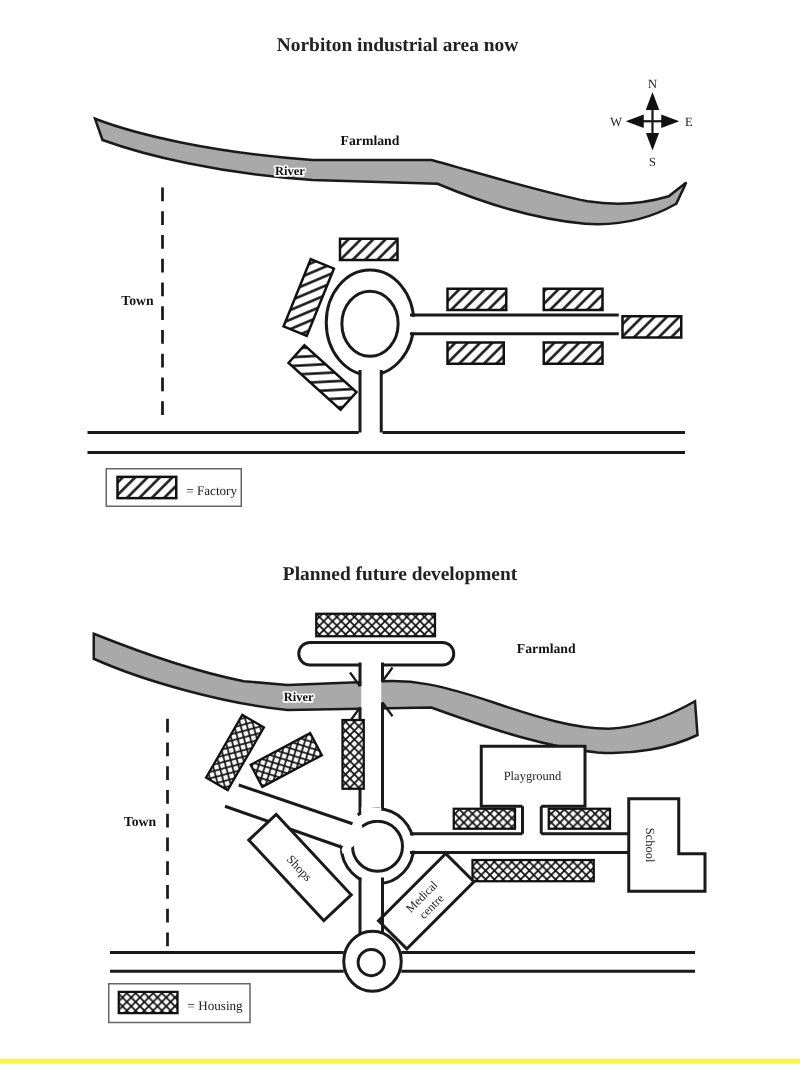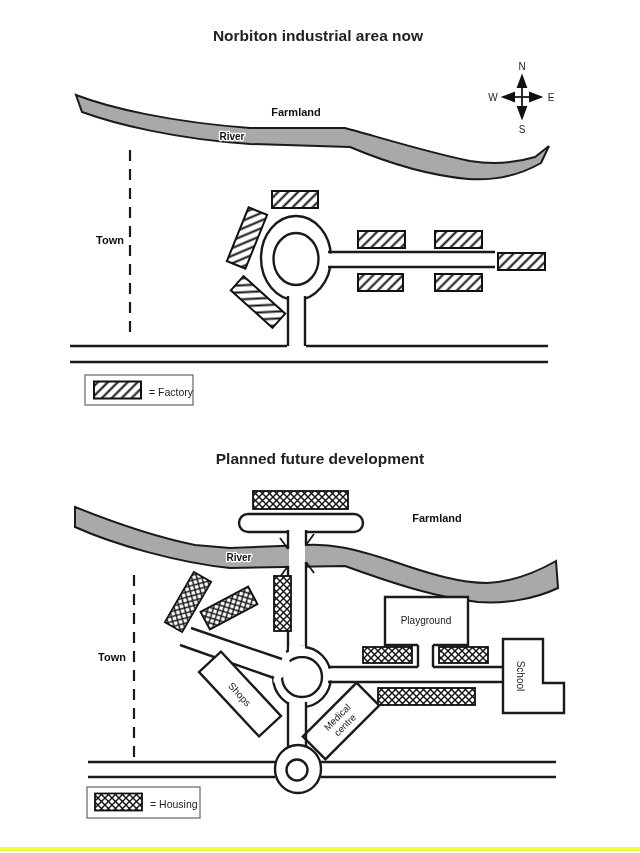--- a/index.html
+++ b/index.html
@@ -1,18 +1,18 @@
 <!DOCTYPE html>
 <html><head>
 <meta charset="utf-8">
 <style>
   html,body{margin:0;padding:0;background:#ffffff;}
   .stage{
     position:relative;width:640px;height:853px;background:#ffffff;overflow:hidden;
-    font-family:Liberation Sans, sans-serif;
+    font-family:Liberation Serif, serif;
   }
   svg{display:block}
   
   .road{stroke:#1a1a1a;stroke-width:2.4;fill:none;stroke-linecap:butt}
   .thin{stroke:#1a1a1a;stroke-width:1.8;fill:none}
   .outline{fill:#ffffff;stroke:#1a1a1a;stroke-width:2.4}
   .river{fill:#a9a9a9;stroke:#1a1a1a;stroke-width:2}
   .factory{fill:url(#hatch-factory);stroke:#111111;stroke-width:2}
   .housing{fill:url(#hatch-housing);stroke:#111111;stroke-width:1.8}
   .dashed{stroke:#1a1a1a;stroke-width:2.2;stroke-dasharray:11 8;fill:none}

